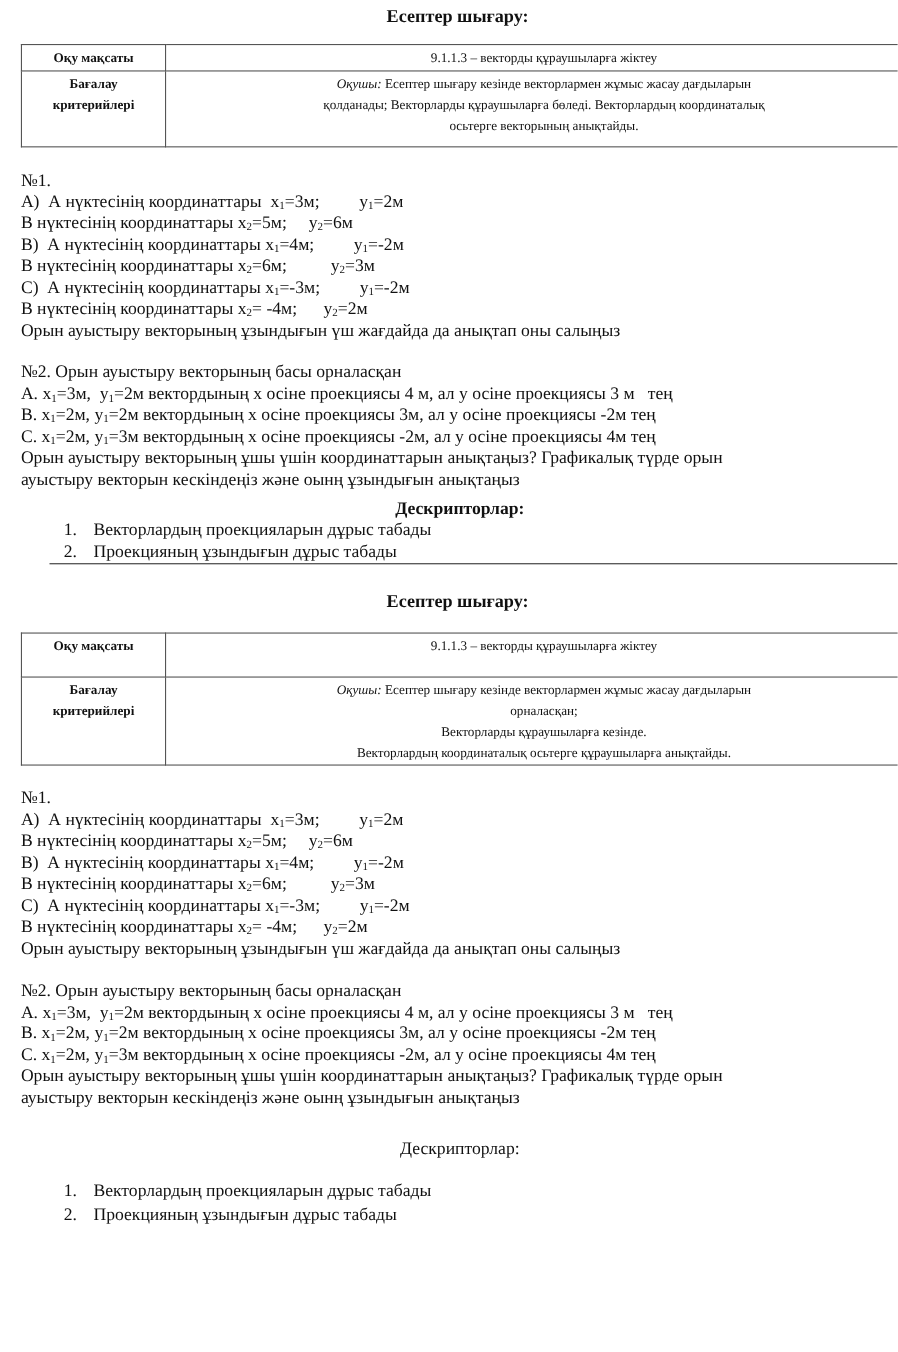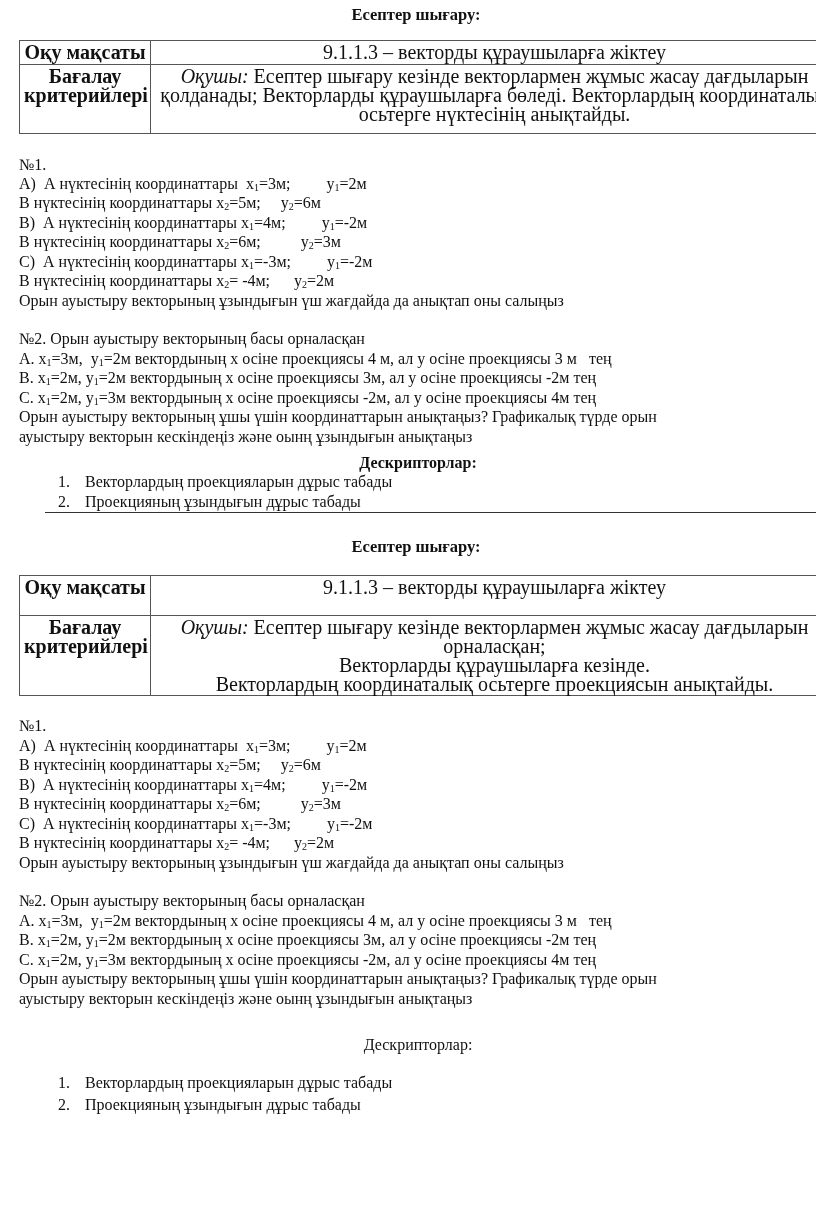--- a/index.html
+++ b/index.html
@@ -11,21 +11,21 @@
   .title {
     position: absolute; left: 12px; width: 808px; text-align: center;
     font-weight: bold; font-size: 16.5px; line-height: 20px;
   }
   table.meta {
     position: absolute; left: 19px; width: 820px;
     border-collapse: collapse; table-layout: fixed;
   }
   table.meta td {
     border: 1px solid #555; padding: 0 4px; vertical-align: top;
-    text-align: center; font-size: 20px; line-height: 19px;
+    text-align: center; font-size: 12px; line-height: 19px;
   }
   table.meta td.lab { width: 122px; font-weight: bold; }
   table.meta td em { }
   .line {
     position: absolute; left: 19px; white-space: pre;
     font-size: 16px; line-height: 19.4px;
   }
   .desc-head {
     position: absolute; left: 0; width: 836px; text-align: center;
     font-size: 16px; line-height: 19px;
@@ -49,21 +49,21 @@
       <td style="padding-top:2px;">9.1.1.3 – векторды құраушыларға жіктеу</td>
     </tr>
     <tr style="height:69px;">
       <td class="lab" style="padding-top:2px;">
         <span>Бағалау</span><br>
         <span>критерийлері</span>
       </td>
       <td style="padding-top:2px;">
         <em>Оқушы:</em><span> Есептер шығару кезінде векторлармен жұмыс жасау дағдыларын</span><br>
         <span>қолданады; Векторларды құраушыларға бөледі. Векторлардың координаталық</span><br>
-        <span>осьтерге нүктесінің анықтайды.</span>
+        <span>осьтерге векторының анықтайды.</span>
       </td>
     </tr>
   </tbody>
     </table>
 
   <div>
     <div class="line" style="top:155px;">№1.</div>
     <div class="line" style="top:174px;"><span>А)  А нүктесінің координаттары  x</span><sub>1</sub><span>=3м;         y</span><sub>1</sub><span>=2м</span></div>
     <div class="line" style="top:193px;"><span>В нүктесінің координаттары x</span><sub>2</sub><span>=5м;     y</span><sub>2</sub><span>=6м</span></div>
     <div class="line" style="top:213px;"><span>В)  А нүктесінің координаттары x</span><sub>1</sub><span>=4м;         y</span><sub>1</sub><span>=-2м</span></div>
@@ -101,21 +101,21 @@
     </tr>
     <tr style="height:80px;">
       <td class="lab" style="padding-top:2px;">
         <span>Бағалау</span><br>
         <span>критерийлері</span>
       </td>
       <td style="padding-top:2px;">
         <em>Оқушы:</em><span> Есептер шығару кезінде векторлармен жұмыс жасау дағдыларын</span><br>
         <span>орналасқан;</span><br>
         <span>Векторларды құраушыларға кезінде.</span><br>
-        <span>Векторлардың координаталық осьтерге проекциясын анықтайды.</span>
+        <span>Векторлардың координаталық осьтерге құраушыларға анықтайды.</span>
       </td>
     </tr>
   </tbody>
     </table>
 
   <div>
     <div class="line" style="top:716px;">№1.</div>
     <div class="line" style="top:736px;"><span>А)  А нүктесінің координаттары  x</span><sub>1</sub><span>=3м;         y</span><sub>1</sub><span>=2м</span></div>
     <div class="line" style="top:755px;"><span>В нүктесінің координаттары x</span><sub>2</sub><span>=5м;     y</span><sub>2</sub><span>=6м</span></div>
     <div class="line" style="top:775px;"><span>В)  А нүктесінің координаттары x</span><sub>1</sub><span>=4м;         y</span><sub>1</sub><span>=-2м</span></div>

